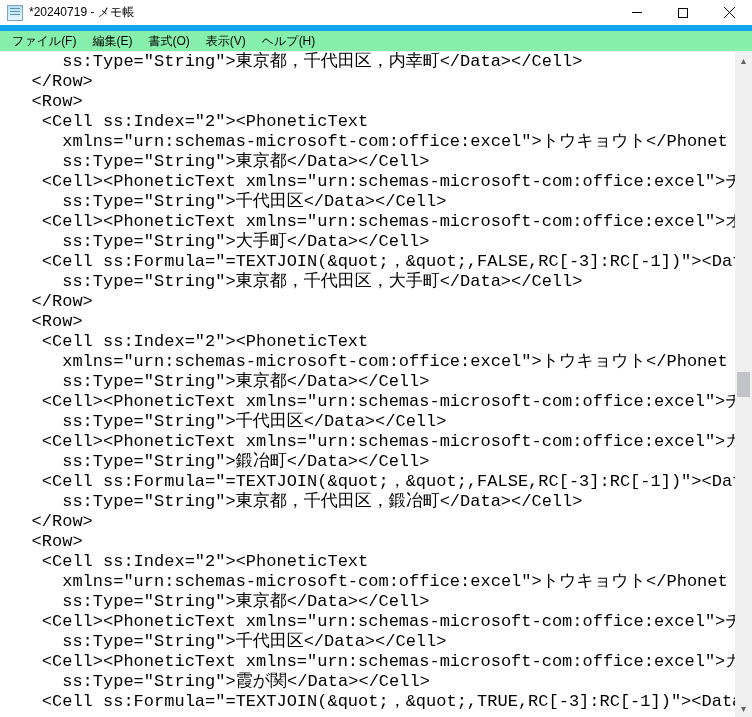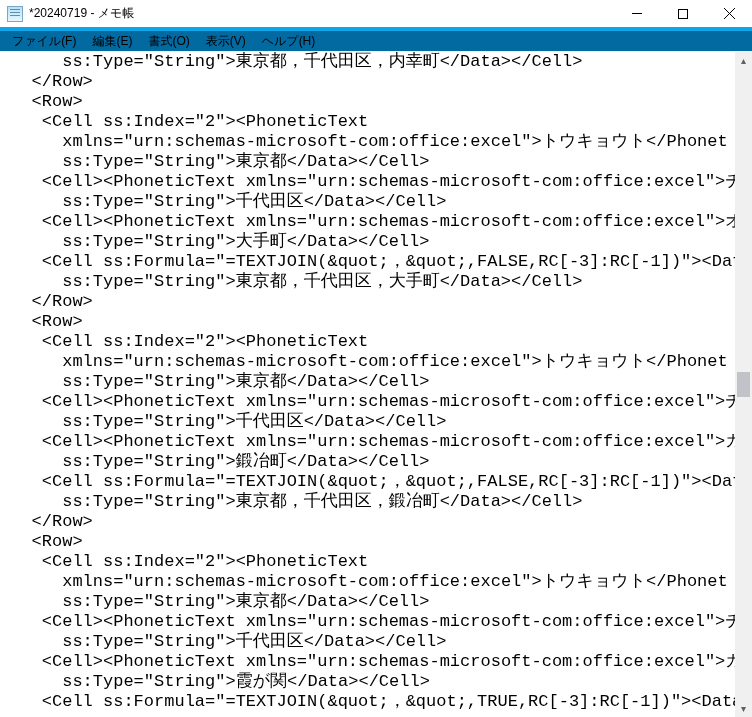--- a/index.html
+++ b/index.html
@@ -8,21 +8,21 @@
     width: 752px; height: 717px;
     font-family: "Yu Gothic UI", "Segoe UI", sans-serif;
     background: #ffffff;
     overflow: hidden;
   }
   .titlebar {
     height: 31px;
     display: flex;
     align-items: center;
     background: #ffffff;
-    border-bottom: 4px solid #0ea5e9;
+    border-bottom: 6px solid #0ea5e9;
     position: relative;
   }
   .titlebar-icon {
     width: 16px; height: 16px;
     margin-left: 7px;
     background: linear-gradient(#b6e2f2 0%, #e6f6fc 100%);
     border: 1px solid #7aa7c7;
     position: relative;
   }
   .titlebar-icon::before {
@@ -58,21 +58,21 @@
     background: #000;
   }
   .win-btn.close svg { stroke: #000; }
 
   .menubar {
     height: 20px;
     display: flex;
     align-items: center;
     padding: 0 4px;
     font-size: 12px;
-    background: #0369a1;
+    background: #86efac;
   }
   .menu-item {
     padding: 1px 8px;
   }
   .content-wrap {
     position: relative;
     height: calc(717px - 31px - 20px);
     display: flex;
     border-top: 1px solid #f0f0f0;
   }

